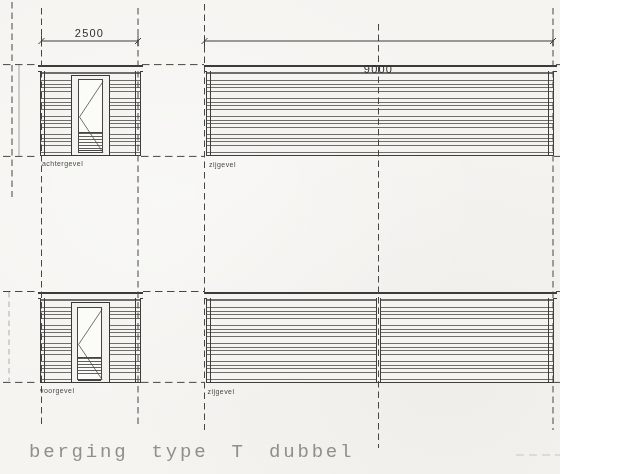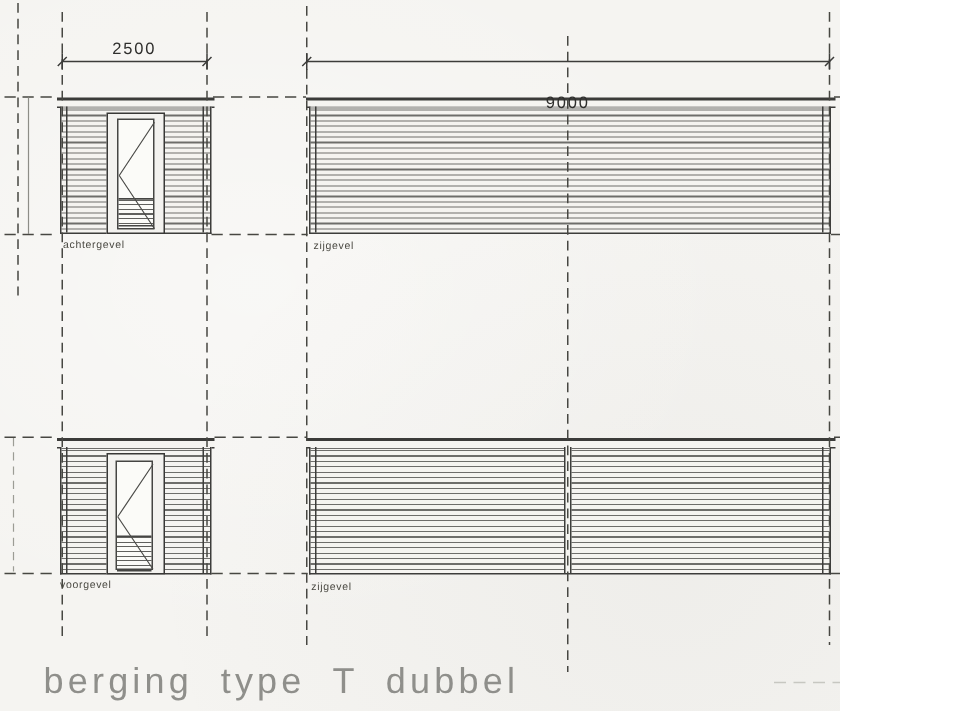--- a/index.html
+++ b/index.html
@@ -24,21 +24,21 @@
   .door{position:absolute;box-sizing:border-box;background:#f3f2ef;border:1.6px solid #383836;}
   .leaf{position:absolute;box-sizing:border-box;background:#fbfbf8;border:1px solid #454543;}
   .louver{position:absolute;left:0;right:0;box-sizing:border-box;border-top:1px solid #454543;border-bottom:1px solid #454543;
     background-image:repeating-linear-gradient(to bottom, rgba(58,58,55,.8) 0px, rgba(58,58,55,.8) .8px, rgba(0,0,0,0) .8px, rgba(0,0,0,0) 3.1px);}
   .swing{position:absolute;left:0;top:0;}
   .divider{position:absolute;box-sizing:border-box;background:#f5f4f1;border-left:1.1px solid #3d3d3b;border-right:1.1px solid #3d3d3b;}
   
   .dim{position:absolute;font-size:11px;letter-spacing:1.2px;color:#2f2f2d;text-align:center;}
   .flabel{position:absolute;font-size:7px;letter-spacing:.45px;color:#4a4942;}
   .lvl{position:absolute;font-size:5.5px;letter-spacing:.2px;color:#54534c;white-space:nowrap;}
-  .title{position:absolute;font-size:24px;font-weight:400;letter-spacing:2.8px;word-spacing:9px;color:#8f8f8b;}
+  .title{position:absolute;font-size:19px;font-weight:400;letter-spacing:2.8px;word-spacing:9px;color:#8f8f8b;font-family:Liberation Mono, monospace;}
 </style>
 </head>
 <body>
 
 <div class="sheet">
 
   <div class="abs" style="left:0;top:0;width:0;height:0;">
     <div class="fascia" style="left:37.5px;top:65px;width:105px;height:6.5px;"></div>
     <div class="wall" style="left:39.5px;top:71px;width:101px;height:85px;">
       <div class="corner l"></div>

